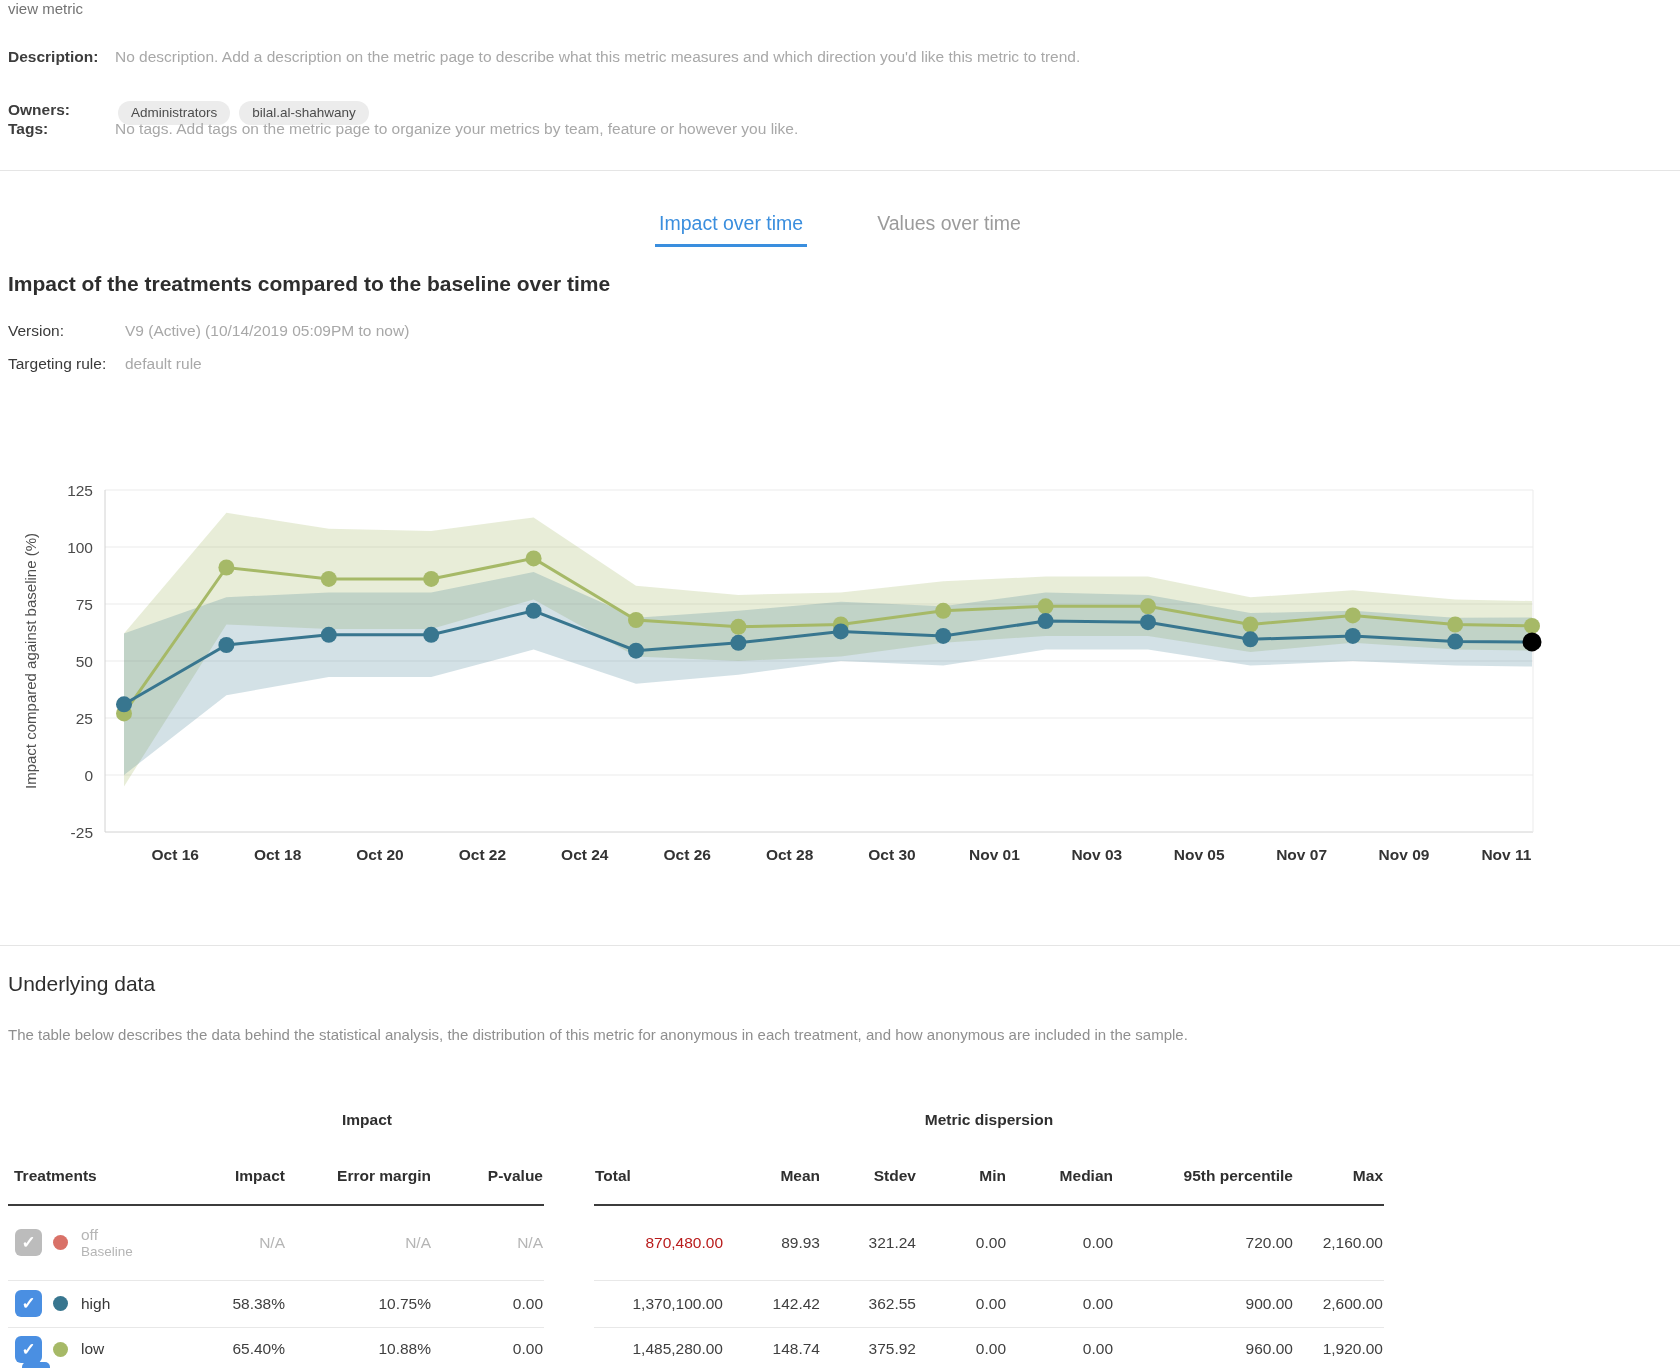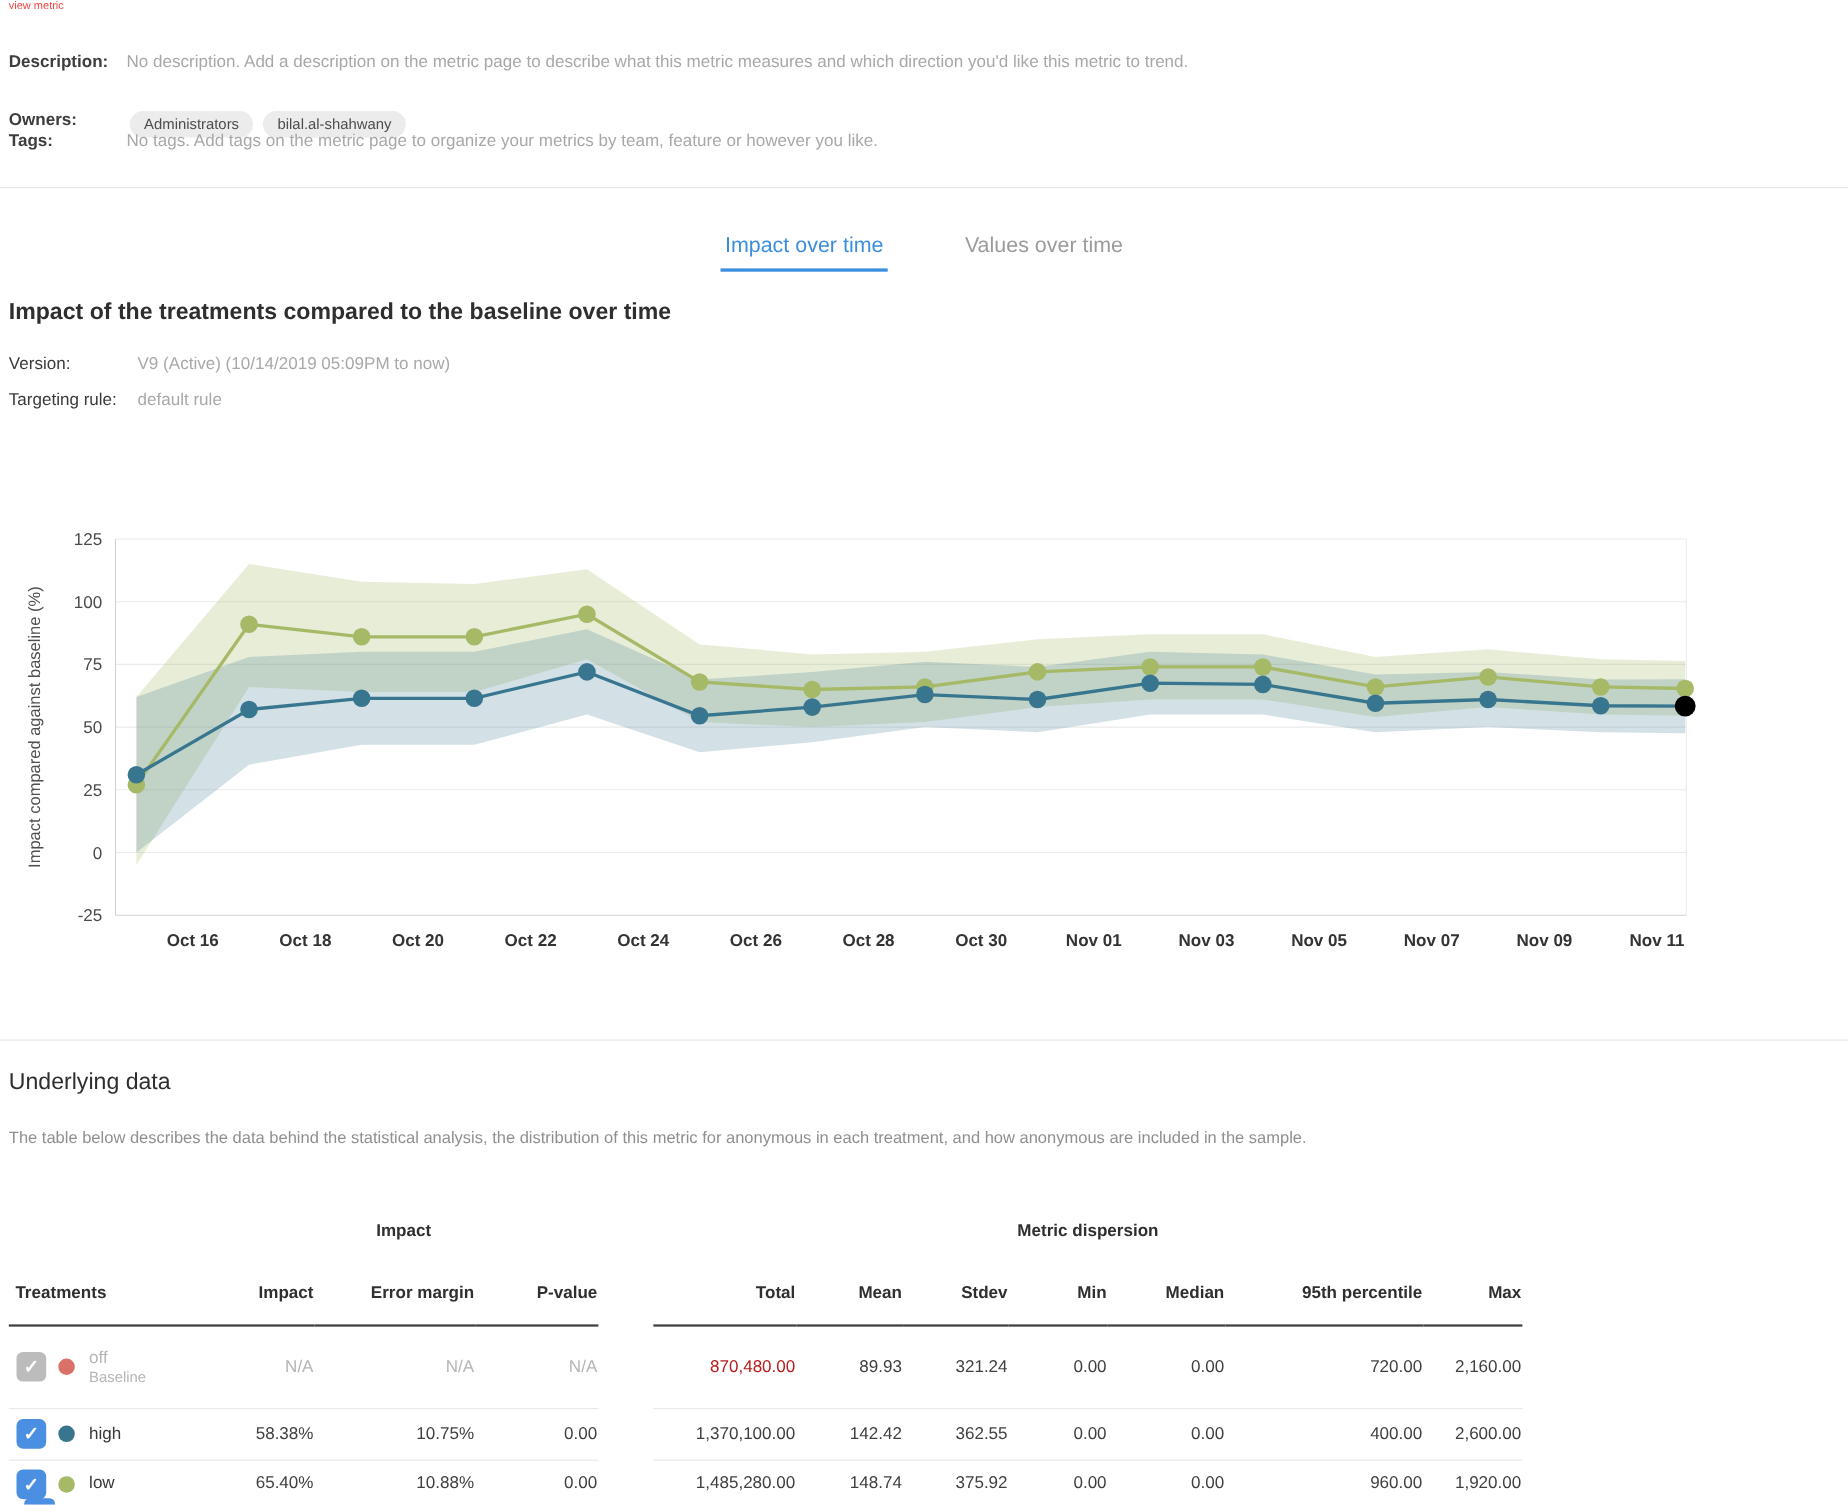--- a/index.html
+++ b/index.html
@@ -3,21 +3,21 @@
 <meta charset="utf-8">
 <style>
   html,body{margin:0;padding:0;background:#fff;}
   body{position:relative;width:1680px;height:1368px;overflow:hidden;
        font-family:"Liberation Sans",sans-serif;color:#333;}
   .abs{position:absolute;}
 
   
   .title-row{top:0;left:8px;display:flex;align-items:baseline;gap:20px;}
   .page-title{font-size:23px;font-weight:700;color:#2b2b2b;line-height:32px;}
-  .view-metric{font-size:10px;color:#ef4444;cursor:pointer;}
+  .view-metric{font-size:15px;color:#737373;cursor:pointer;}
   .meta-row{left:8px;display:flex;align-items:flex-start;}
   .meta-label{width:107px;font-size:15.5px;font-weight:700;color:#3d3d3d;flex:none;}
   .meta-value{font-size:15.5px;color:#a8a8a8;}
   .pills{display:flex;gap:9px;margin-left:3px;}
   .pill{background:#ececec;color:#4c4c4c;font-size:13.5px;line-height:24px;
         padding:0 13px;border-radius:13px;}
   .divider{left:0;width:1680px;height:1px;background:#e5e5e5;}
 
   
   .tabs{top:208px;left:0;width:1680px;display:flex;justify-content:center;gap:66px;}
@@ -35,21 +35,21 @@
   .under-heading{left:8px;font-size:21px;color:#2e2e2e;font-weight:400;}
   .under-sub{left:8px;font-size:15px;color:#8f8f8f;}
 
   table.data{border-collapse:collapse;table-layout:fixed;}
   table.data td{font-size:15.5px;color:#3f3f3f;vertical-align:middle;}
   tr.group-row td{height:36px;font-weight:700;color:#2f2f2f;text-align:center;vertical-align:top;padding-top:8px;}
   tr.header-row td{height:54px;font-weight:700;color:#2f2f2f;text-align:right;vertical-align:middle;}
   tr.header-row td.h-treat{text-align:left;padding-left:6px;border-bottom:2px solid #3c3c3c;}
   tr.header-row td.h-imp{border-bottom:2px solid #3c3c3c;}
   tr.header-row td.h-disp{border-bottom:2px solid #3c3c3c;}
-  tr.header-row td.h-total{text-align:right;}
+  tr.header-row td.h-total{text-align:left;}
   td.num{text-align:right;}
   tr.body-row td{border-bottom:1px solid #e8e8e8;}
   tr.body-row td.spacer{border-bottom:none;}
   tr.row-off{height:75px;}
   tr.row-high{height:47px;}
   tr.row-low{height:44px;}
   tr.row-off td.num, tr.row-off .t-label{color:#b5b5b5;}
   .treat-cell{display:flex;align-items:center;padding-left:6px;}
   .checkbox{width:27px;height:27px;border-radius:6px;flex:none;
             display:flex;align-items:center;justify-content:center;
@@ -264,21 +264,21 @@
     </td>
     <td class="num">58.38%</td>
     <td class="num">10.75%</td>
     <td class="num">0.00</td>
     <td class="spacer"></td>
     <td class="num">1,370,100.00</td>
     <td class="num">142.42</td>
     <td class="num">362.55</td>
     <td class="num">0.00</td>
     <td class="num">0.00</td>
-    <td class="num">400.00</td>
+    <td class="num">900.00</td>
     <td class="num">2,600.00</td>
   </tr>
 
   <tr class="body-row row-low">
     <td>
       <div class="treat-cell">
         <div class="checkbox" style="background: rgb(74, 143, 226);">
           <span>✓</span>
         </div>
         <div class="dot" style="background: rgb(166, 185, 103);"></div>

